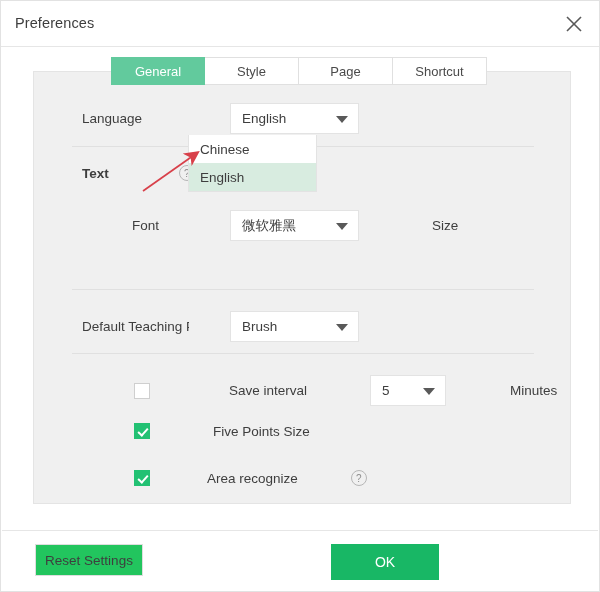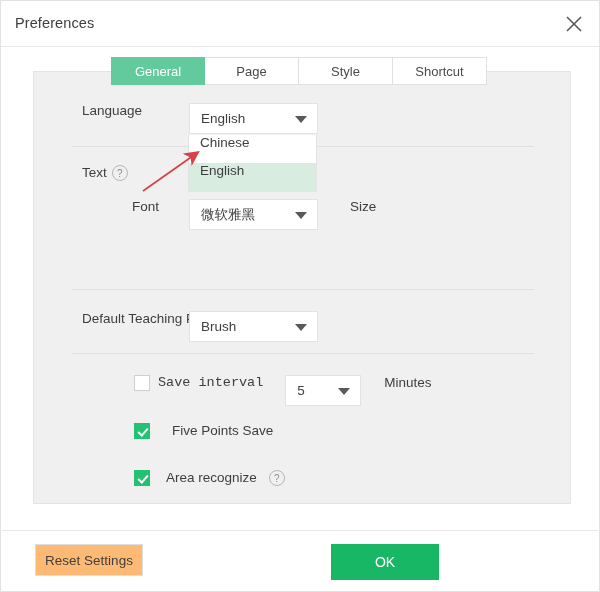--- a/index.html
+++ b/index.html
@@ -105,21 +105,22 @@
     left: 38px;
     width: 462px;
     height: 1px;
     background: #e0e0e0;
   }
 
   
   .row {
     position: absolute;
     display: flex;
-    align-items: flex-start;
+    align-items: center;
+    gap: 41px;
   }
   .flabel {
     font-size: 13.5px;
     color: #3e3e3e;
     white-space: nowrap;
   }
 
   
   .combo {
     position: relative;
@@ -157,21 +158,21 @@
     width: 129px;
     background: #ffffff;
     border: 1px solid #e3e3e3;
     border-top: none;
     box-sizing: border-box;
     z-index: 10;
   }
   .dd-item {
     height: 28px;
     display: flex;
-    align-items: flex-start;
+    align-items: center;
     padding-left: 11px;
     font-size: 13.5px;
     color: #3e3e3e;
     background: #ffffff;
     cursor: pointer;
   }
   .dd-item.selected { background: #d8ece0; }
 
   
   .swatch {
@@ -231,21 +232,21 @@
     height: 1px;
     background: #e6e6e6;
   }
   .reset-btn {
     position: absolute;
     left: 34px;
     top: 543px;
     width: 108px;
     height: 32px;
     box-sizing: border-box;
-    background: #fdba74;
+    background: #22c55e;
     border: 1px solid #dedede;
     display: flex;
     align-items: center;
     justify-content: center;
     font-size: 13.5px;
     color: #3e3e3e;
     cursor: pointer;
   }
   .ok-btn {
     position: absolute;
@@ -285,24 +286,24 @@
         <line x1="17" y1="3" x2="3" y2="17" stroke="#595959" stroke-width="1.6"></line>
       </svg>
     </div>
   </div>
 
   <div class="tabs">
     <div class="tab active">
         <span>General</span>
       </div>
     <div class="tab">
+        <span>Style</span>
+      </div>
+    <div class="tab">
         <span>Page</span>
-      </div>
-    <div class="tab">
-        <span>Style</span>
       </div>
     <div class="tab">
         <span>Shortcut</span>
       </div>
   </div>
 
   <div class="card">
 
     <div class="divider" style="top:74px;"></div>
     <div class="divider" style="top:217px;"></div>
@@ -310,57 +311,57 @@
 
     <div class="row" style="left:48px; top:31px;">
       <div class="flabel" style="width:107px;">Language</div>
       <div class="combo" style="width:129px;">
         <span class="val">English</span>
         <span class="caret"></span>
       </div>
     </div>
 
     <div class="row" style="left:48px; top:93px;">
-      <div class="flabel" style="margin-right:5px;">Text</div>
+      <div class="flabel" style="margin-right:29px;font-weight:bold;">Text</div>
       <span class="help">
           <span>?</span>
         </span>
     </div>
 
-    <div class="row" style="left:48px; top:127px;">
+    <div class="row" style="left:48px; top:138px;">
       <div class="flabel" style="width:107px; padding-left:50px; box-sizing:border-box;">Font</div>
       <div class="combo" style="width:129px;">
         <span class="val">微软雅黑</span>
         <span class="caret"></span>
       </div>
       <div class="flabel" style="margin-left:32px; margin-right:22px;">Size</div>
     </div>
 
 
     <div class="row" style="left:48px; top:239px;">
       <div class="flabel" style="width:107px; overflow:hidden;">Default Teaching P</div>
       <div class="combo" style="width:129px;">
         <span class="val">Brush</span>
         <span class="caret"></span>
       </div>
     </div>
 
     <div class="row" style="left:100px; top:303px;">
       <span class="cb"></span>
-      <span class="flabel" style="margin-left:8px;font-family:Liberation Mono, monospace;">Save interval</span>
+      <span class="flabel" style="margin-left:38px;">Save interval</span>
       <div class="combo" style="width:76px; margin-left:22px;">
         <span class="val">5</span>
         <span class="caret"></span>
       </div>
       <span class="flabel" style="margin-left:23px;">Minutes</span>
     </div>
 
     <div class="row" style="left:100px; top:351px;">
       <span class="cb checked"></span>
-      <span class="flabel" style="margin-left:22px;">Five Points Save</span>
+      <span class="flabel" style="margin-left:22px;">Five Points Size</span>
     </div>
 
     <div class="row" style="left:100px; top:398px;">
       <span class="cb checked"></span>
       <span class="flabel" style="margin-left:16px; margin-right:12px;">Area recognize</span>
       <span class="help">
           <span>?</span>
         </span>
     </div>
 

